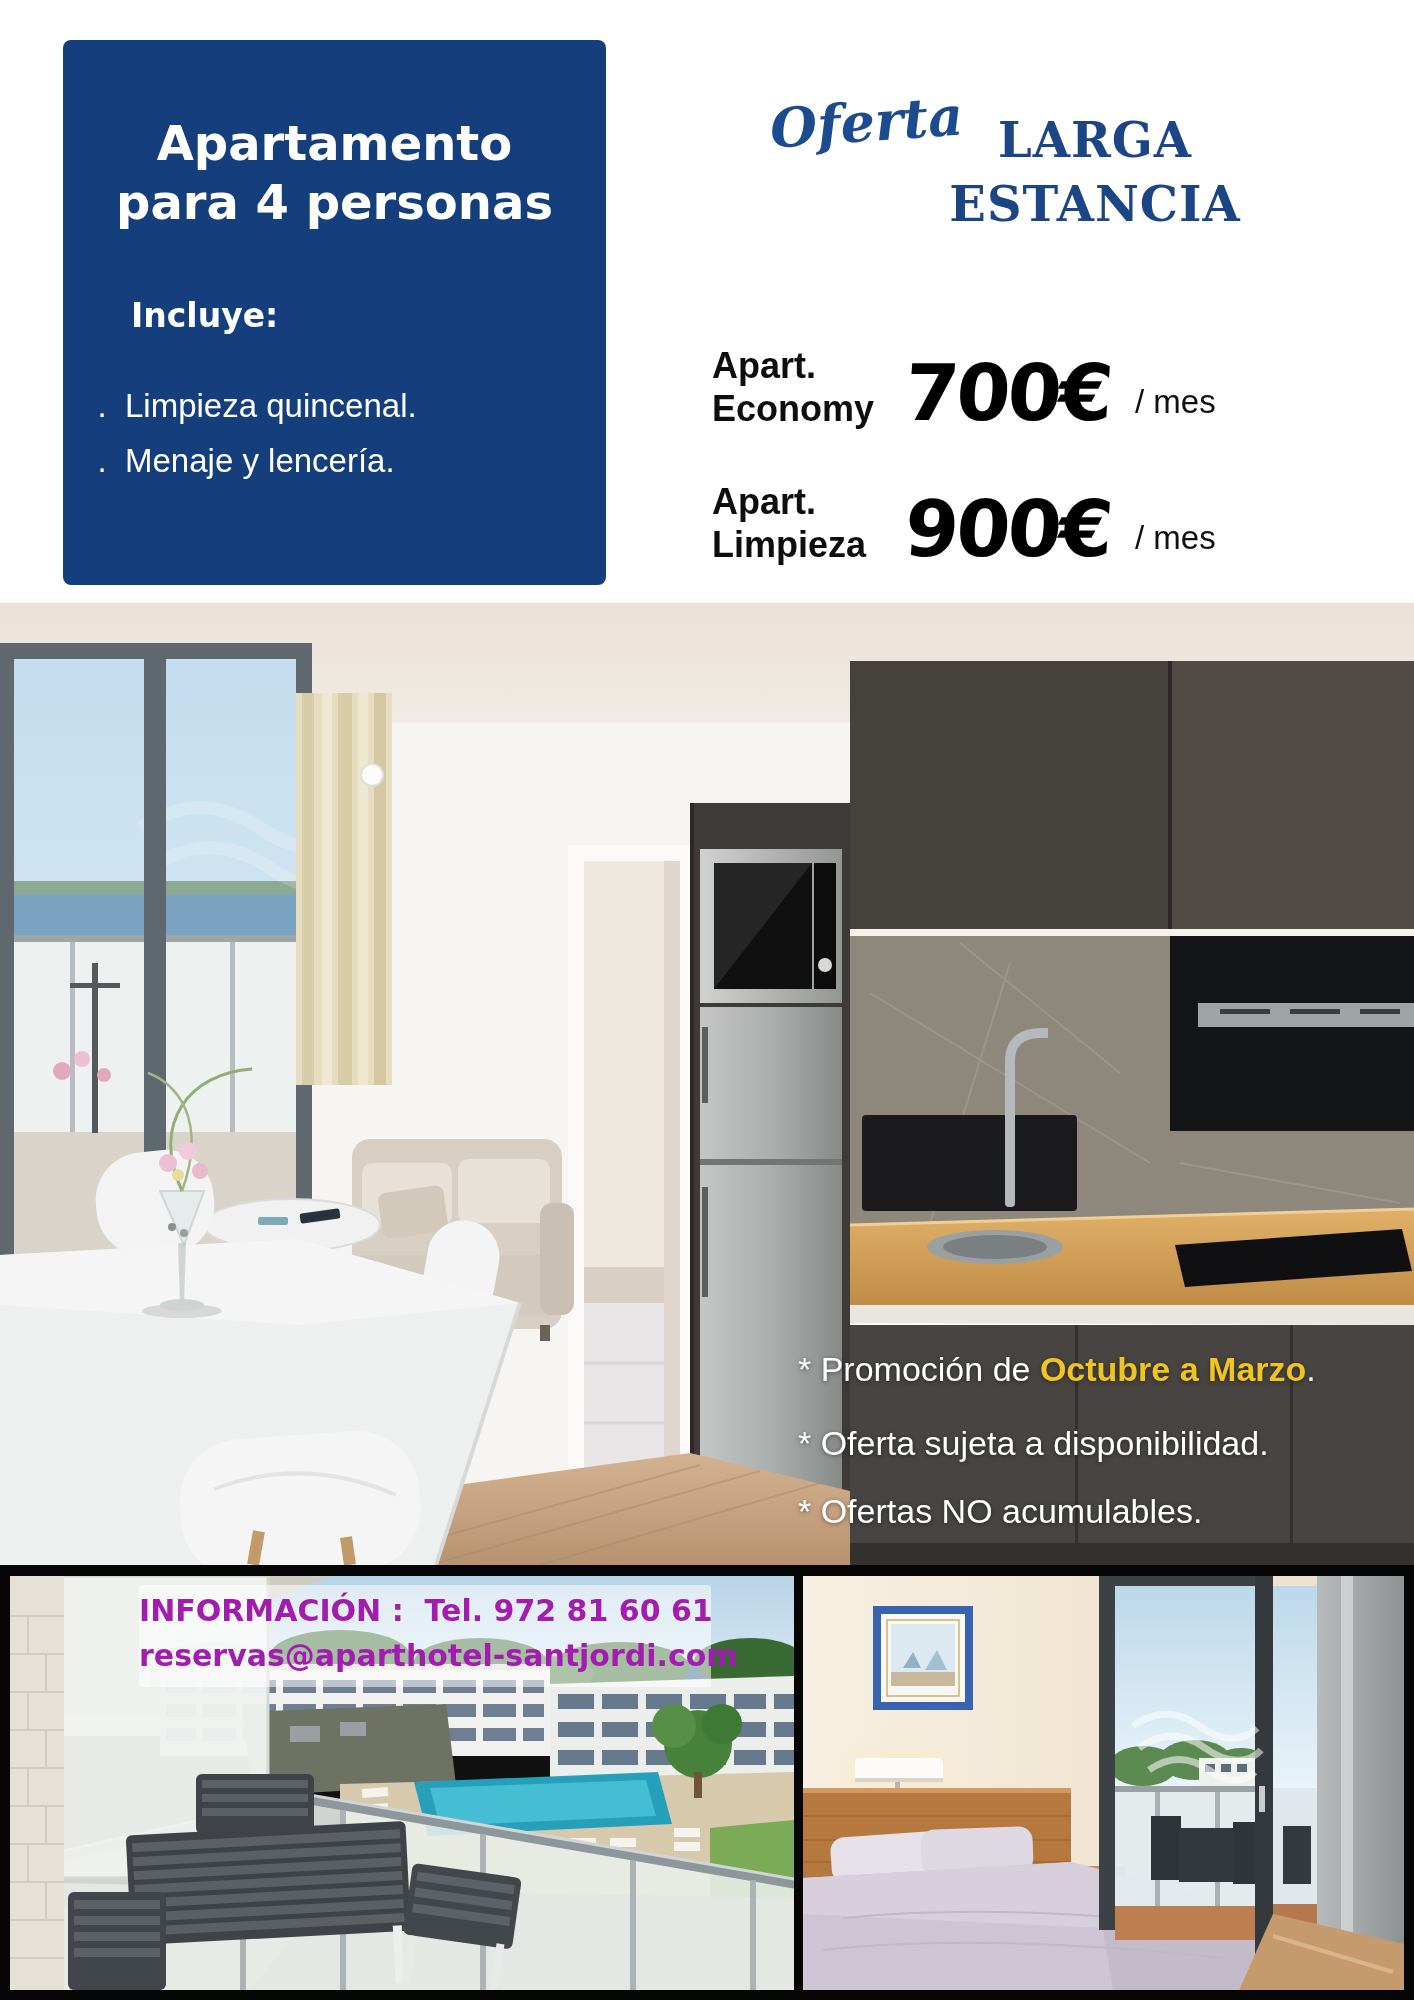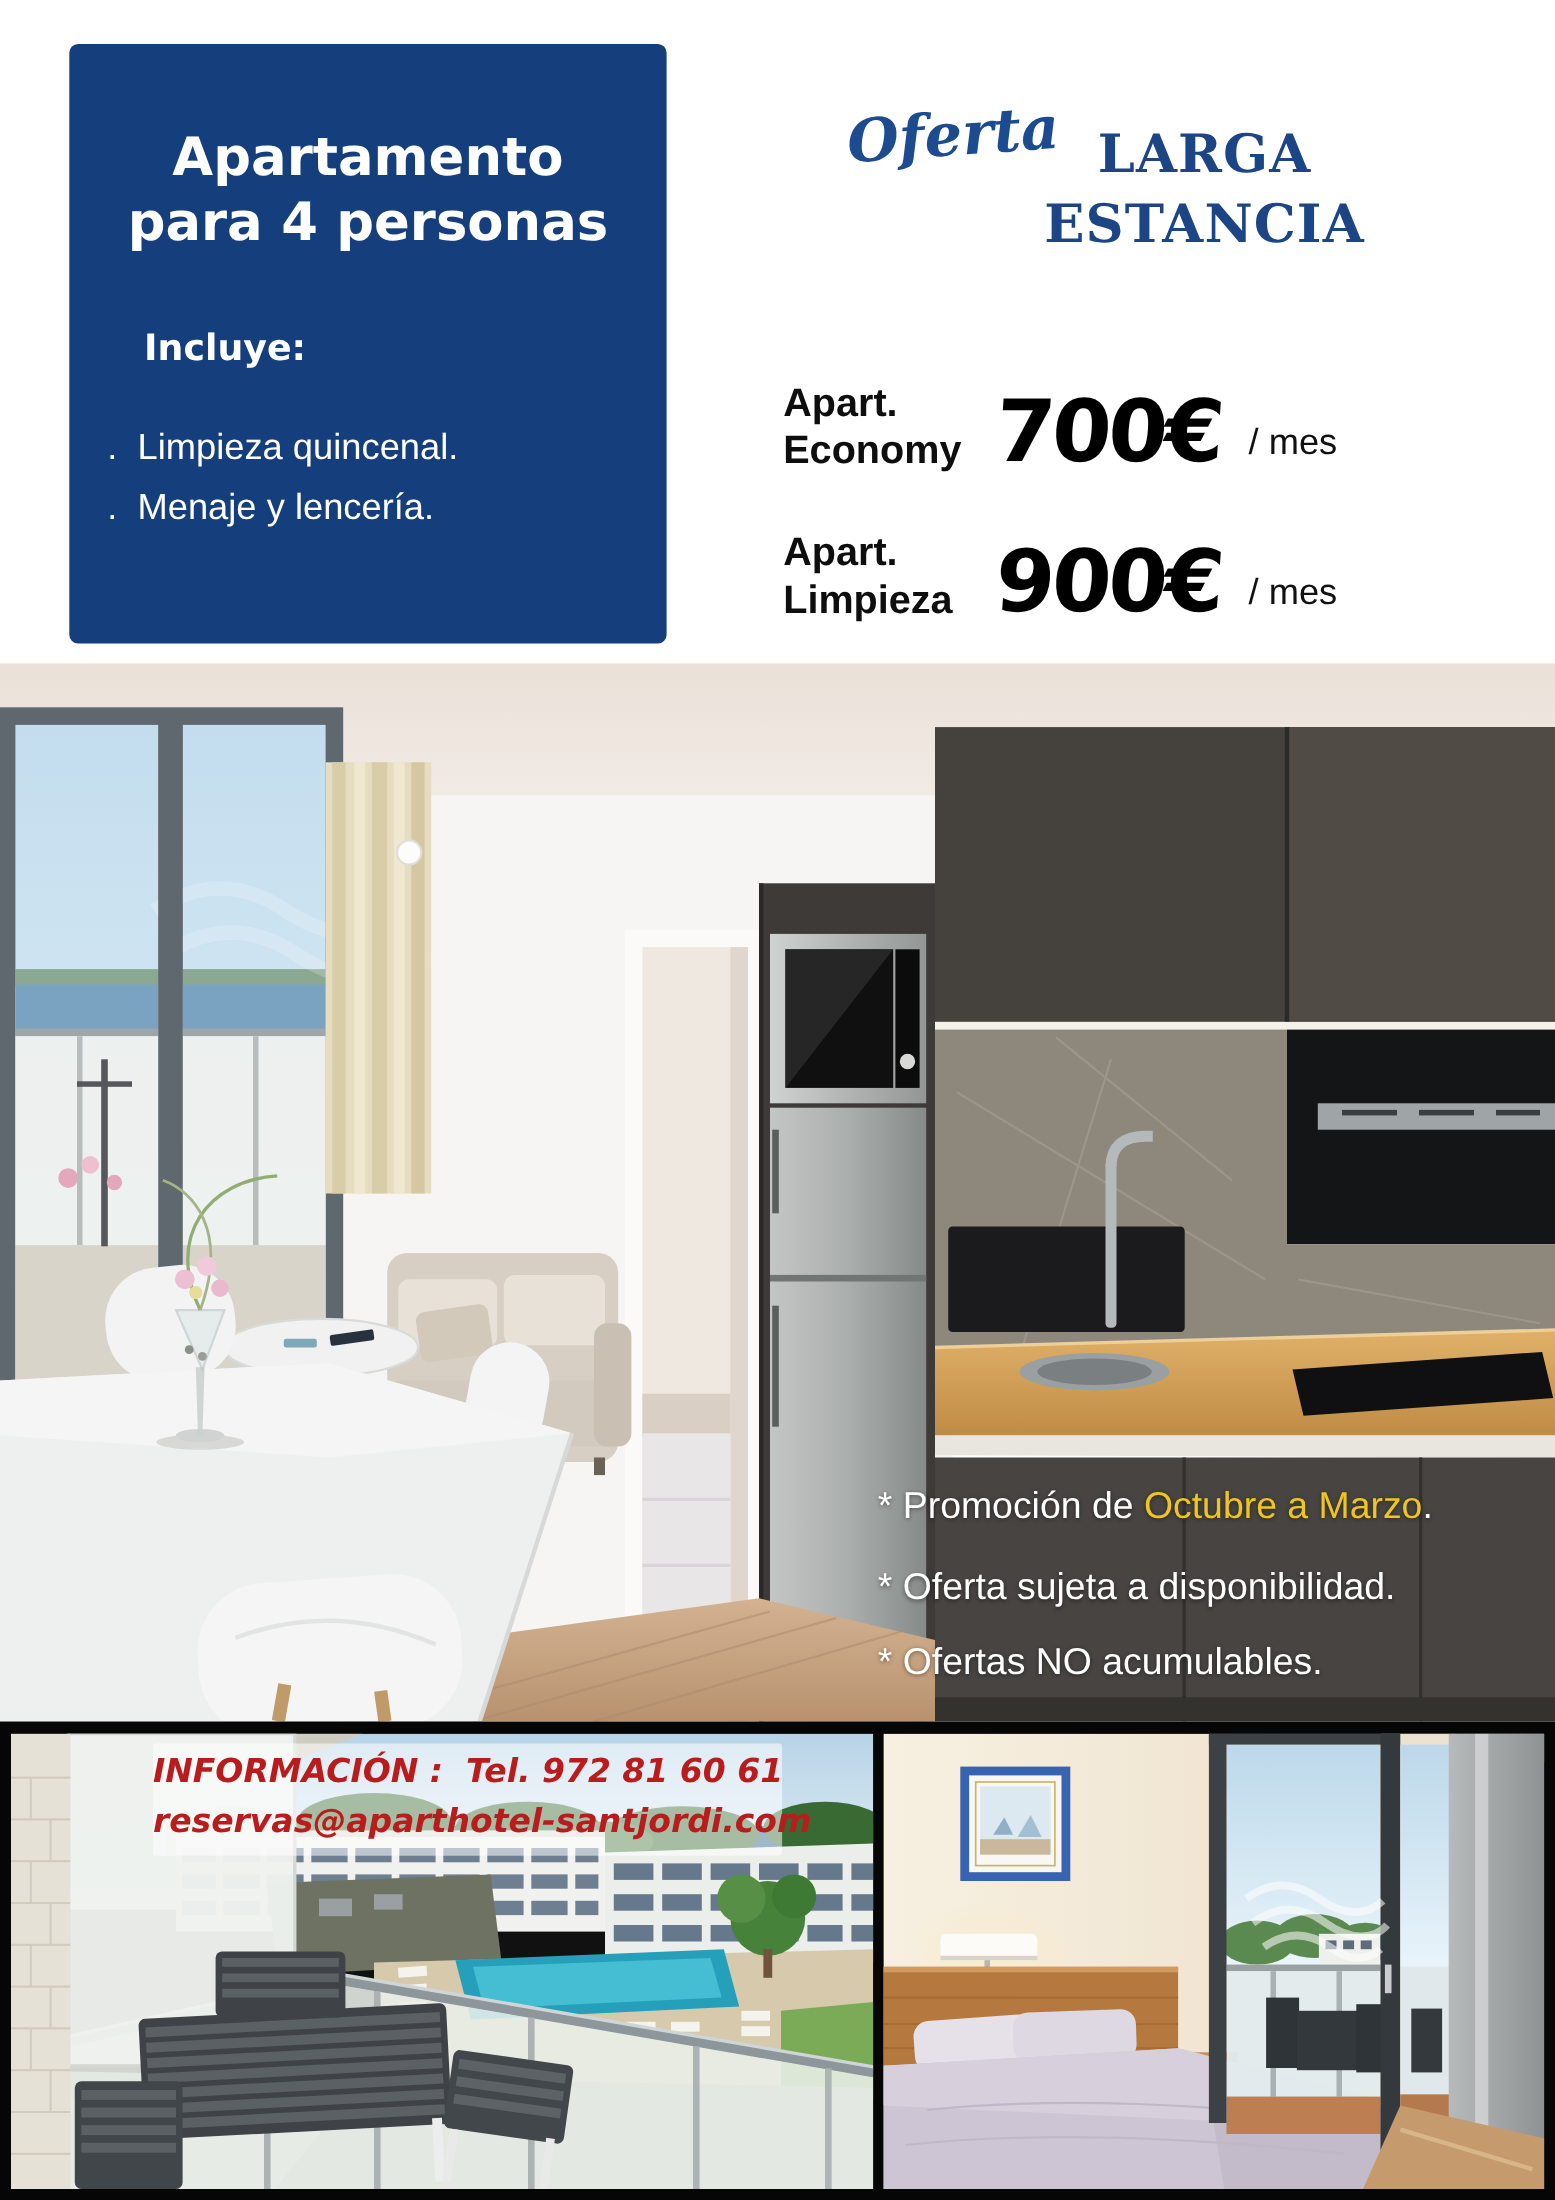--- a/index.html
+++ b/index.html
@@ -24,31 +24,31 @@
          letter-spacing:1px;}
 
   
   .p-label{color:#0e0e0e;font-size:36px;line-height:43px;font-weight:bold;}
   .p-price{color:#000;font-family:"DejaVu Sans",sans-serif;font-weight:bold;font-size:78px;
            letter-spacing:-3px;transform:skewX(-4deg);}
   .p-unit{color:#111;font-size:33px;}
 
   
   .promo-line{color:#ffffff;font-size:34px;text-shadow:0 1px 4px rgba(0,0,0,.45);white-space:nowrap;}
-  .promo-hl{font-weight:normal;text-align:center;}
+  .promo-hl{font-weight:bold;text-align:center;}
 
   
   .bottom-strip{left:0;top:1565px;width:1414px;height:435px;background:#060606;}
   .photo-frame{position:absolute;overflow:hidden;background:#111;}
 
   
   .info-box{left:139px;top:1585px;width:572px;height:102px;background:rgba(255,255,255,0.55);
             border-radius:3px;}
-  .info-line{width:100%;text-align:center;color:#b91c1c;font-family:"DejaVu Sans",sans-serif;
-             font-weight:bold;white-space:nowrap;font-style:italic;}
+  .info-line{width:100%;text-align:center;color:#a21caf;font-family:"DejaVu Sans",sans-serif;
+             font-weight:bold;white-space:nowrap;}
   .info-line.l1{top:1593px;left:139px;width:572px;font-size:30px;}
   .info-line.l2{top:1638px;left:139px;width:572px;font-size:30px;}
 </style>
 </head>
 <body>
 
 <div class="page">
 
   <div class="abs card">
     <div class="abs card-title">

